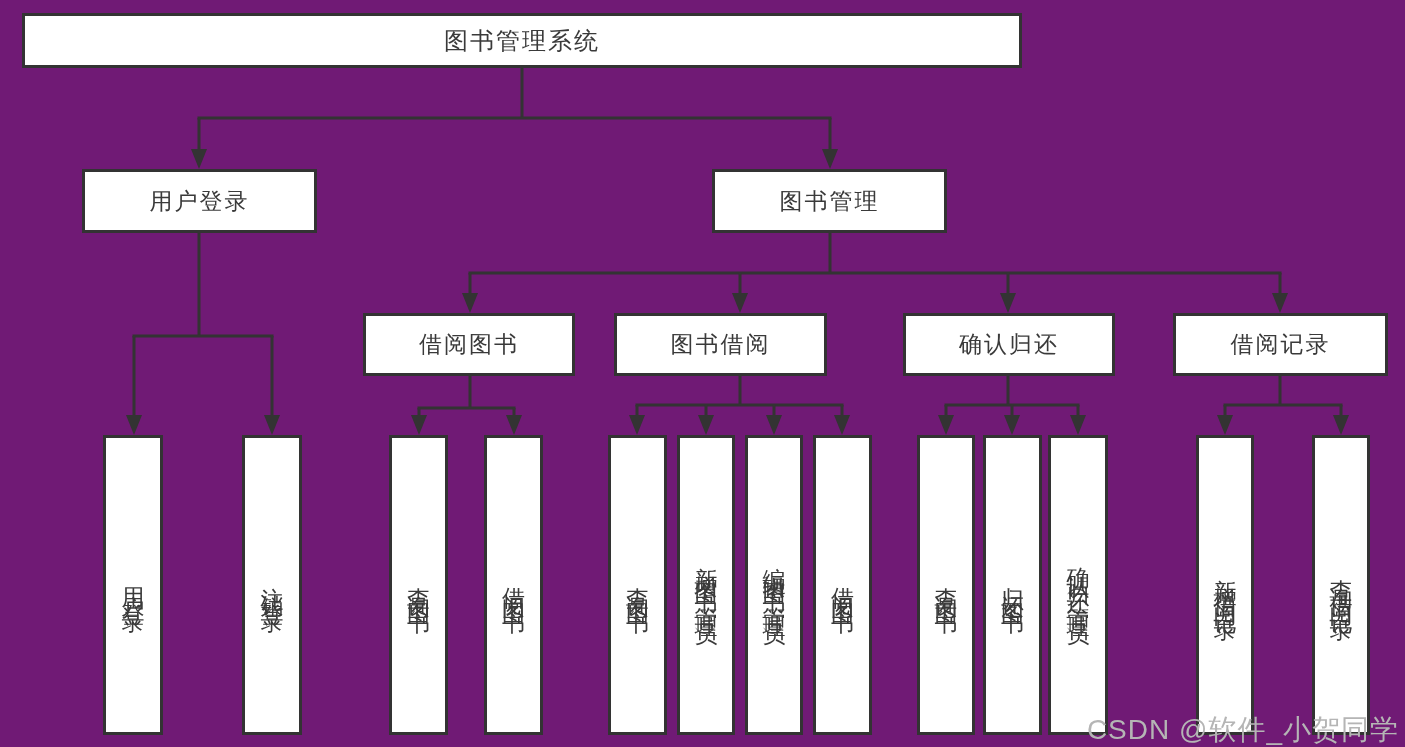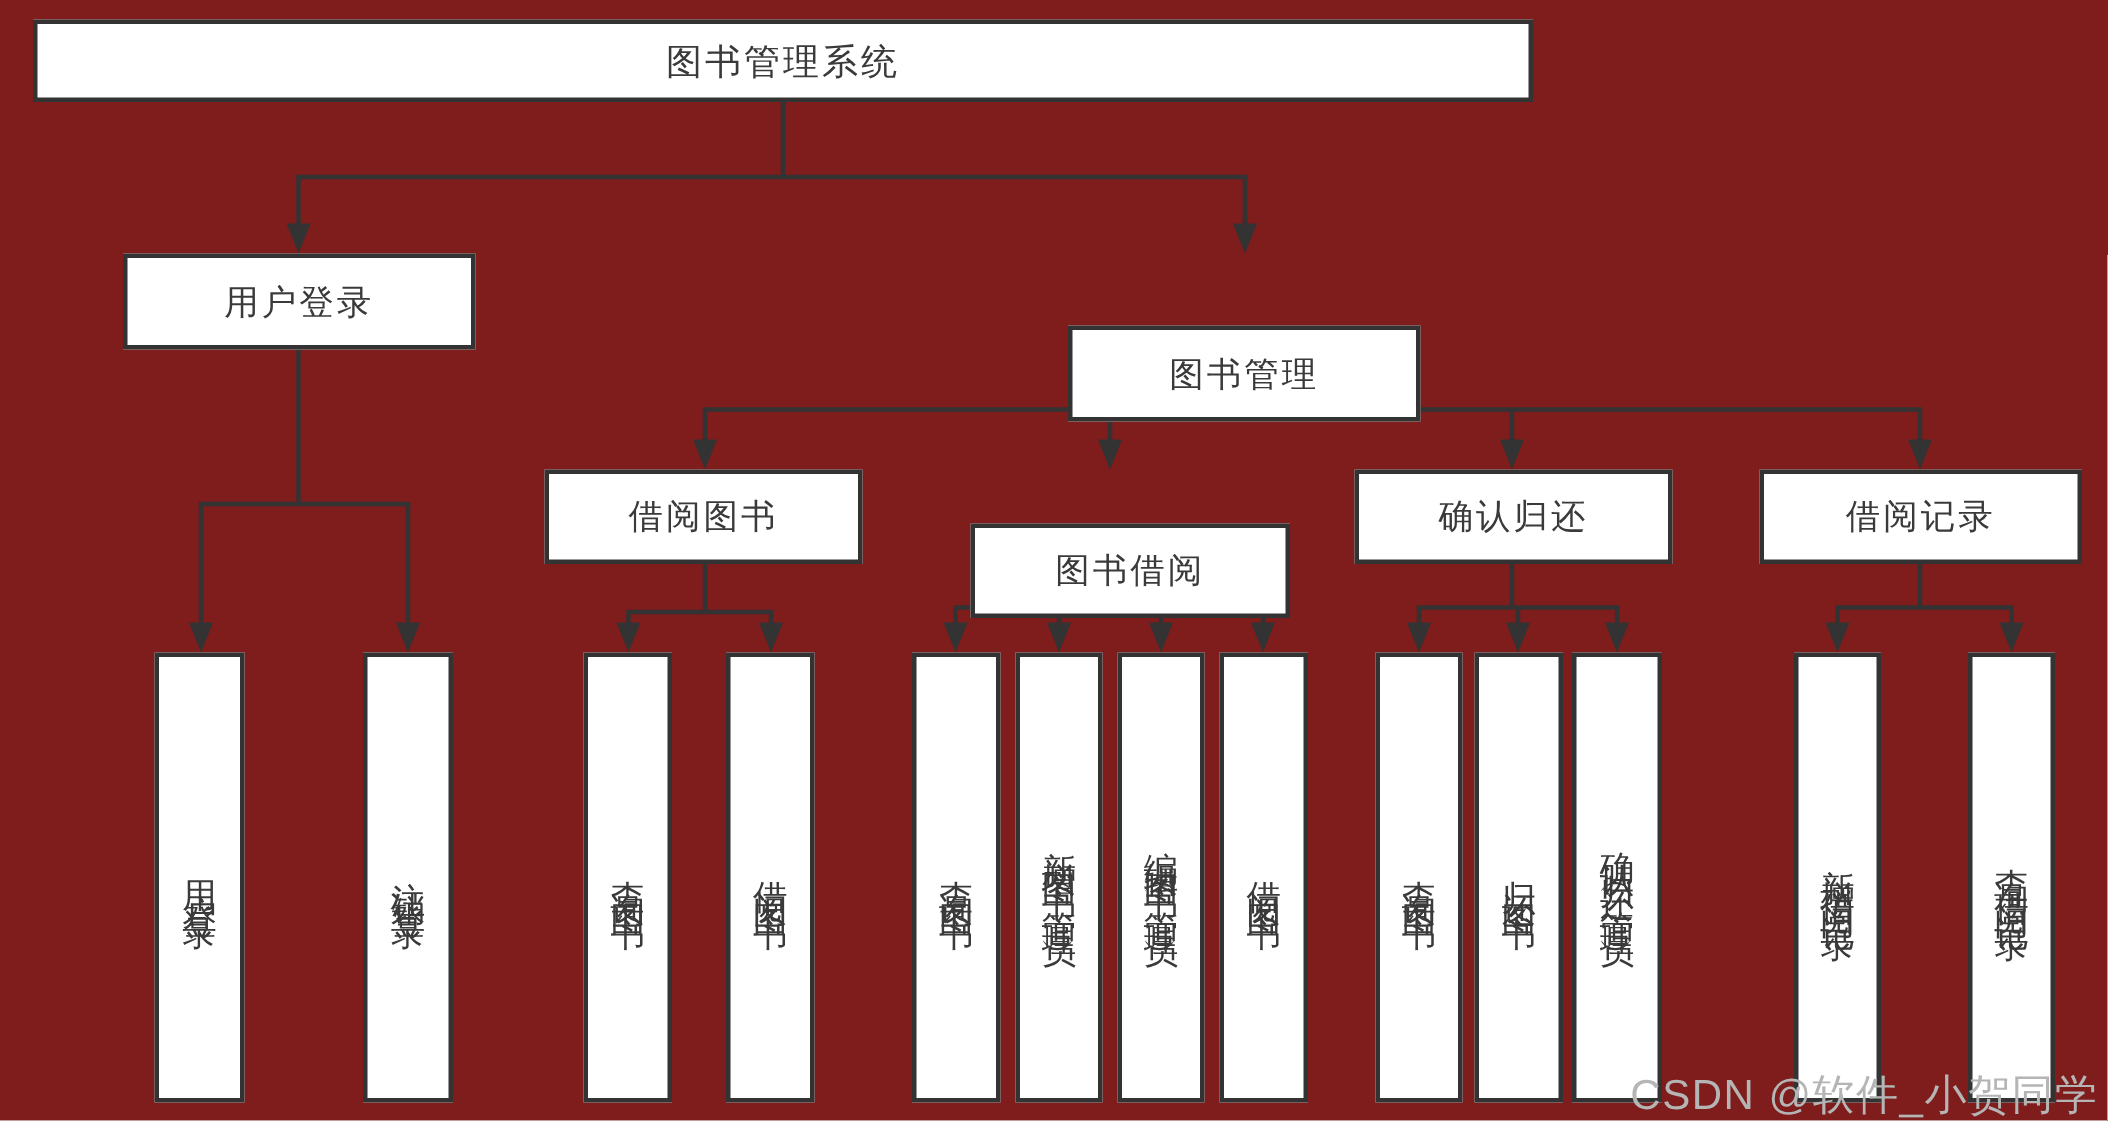--- a/index.html
+++ b/index.html
@@ -1,20 +1,20 @@
 <!DOCTYPE html>
 <html><head>
 <meta charset="utf-8">
 <style>
   html, body { margin: 0; padding: 0; background: #ffffff; }
   #canvas {
     position: relative;
     width: 1405px;
     height: 747px;
-    background: #7f1d1d;
+    background: #701a75;
     font-family: "Liberation Sans", sans-serif;
     overflow: hidden;
   }
   #connectors {
     position: absolute;
     left: 0; top: 0;
     width: 1405px; height: 747px;
     pointer-events: none;
   }
   .box {
@@ -113,24 +113,24 @@
     <line x1="1223.5" y1="405" x2="1342.5" y2="405"></line>
     <line x1="1225" y1="405" x2="1225" y2="419"></line>
     <polygon points="1217,415 1233,415 1225,435"></polygon>
     <line x1="1341" y1="405" x2="1341" y2="419"></line>
     <polygon points="1333,415 1349,415 1341,435"></polygon>
   </svg>
 
   <div class="box root" style="left:22px; top:13px; width:1000px; height:55px;">图书管理系统</div>
 
   <div class="box hlabel" style="left:82px; top:169px; width:235px; height:64px;">用户登录</div>
-  <div class="box hlabel" style="left:712px; top:169px; width:235px; height:64px;margin-top:48px;">图书管理</div>
+  <div class="box hlabel" style="left:712px; top:169px; width:235px; height:64px;">图书管理</div>
 
   <div class="box hlabel" style="left:363px; top:313px; width:212px; height:63px;">借阅图书</div>
-  <div class="box hlabel" style="left:647px; top:313px; width:213px; height:63px;margin-top:36px;">图书借阅</div>
+  <div class="box hlabel" style="left:614px; top:313px; width:213px; height:63px;">图书借阅</div>
   <div class="box hlabel" style="left:903px; top:313px; width:212px; height:63px;">确认归还</div>
   <div class="box hlabel" style="left:1173px; top:313px; width:215px; height:63px;">借阅记录</div>
 
   <div class="box leaf" style="left:103px; top:435px; width:60px; height:300px;">用户登录</div>
   <div class="box leaf" style="left:242px; top:435px; width:60px; height:300px;">注销登录</div>
 
   <div class="box leaf" style="left:389px; top:435px; width:59px; height:300px;">查询图书</div>
   <div class="box leaf" style="left:484px; top:435px; width:59px; height:300px;">借阅图书</div>
 
   <div class="box leaf" style="left:608px; top:435px; width:59px; height:300px;">查询图书</div>

